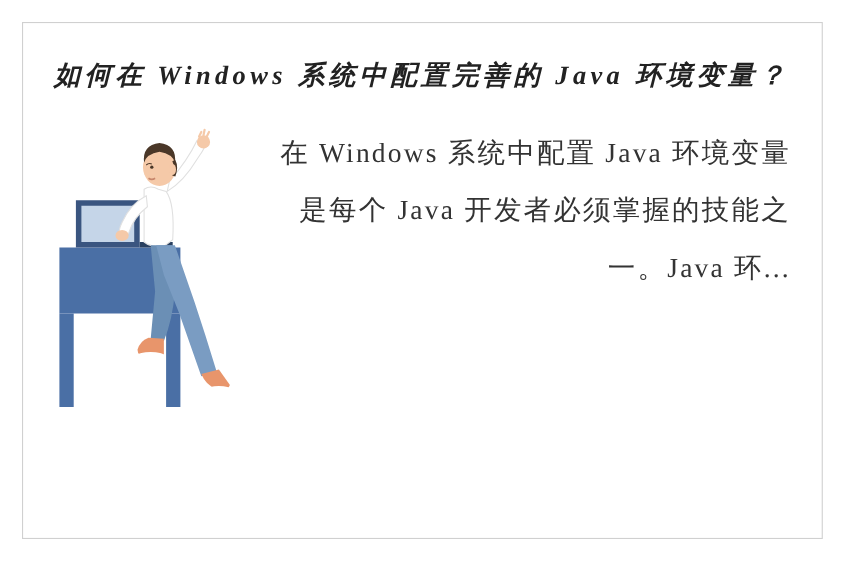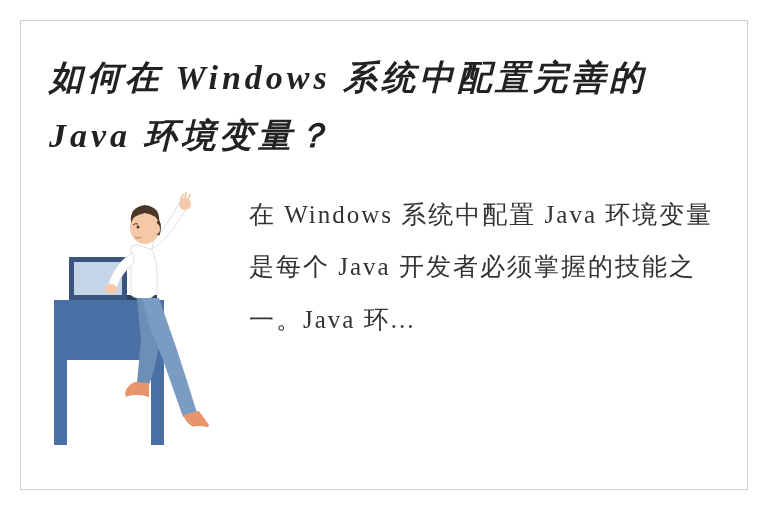--- a/index.html
+++ b/index.html
@@ -21,31 +21,32 @@
       height: 100%;
       border: 1px solid #d0d0d0;
       padding: 28px 28px 20px 28px;
       position: relative;
       overflow: hidden;
     }
     
     .title {
       font-family: "STKaiti", "KaiTi", "楷体", cursive;
       font-style: italic;
-      font-size: 34px;
+      font-size: 24px;
       line-height: 1.7;
       color: #222222;
       letter-spacing: 4px;
       margin-bottom: 20px;
     }
     
     .content-row {
       display: flex;
       align-items: flex-start;
-      gap: 12px;
+      gap: 0;
+      text-align: right;
     }
     
     .illustration {
       width: 180px;
       height: 260px;
       flex-shrink: 0;
       position: relative;
     }
     
     .body-text {

